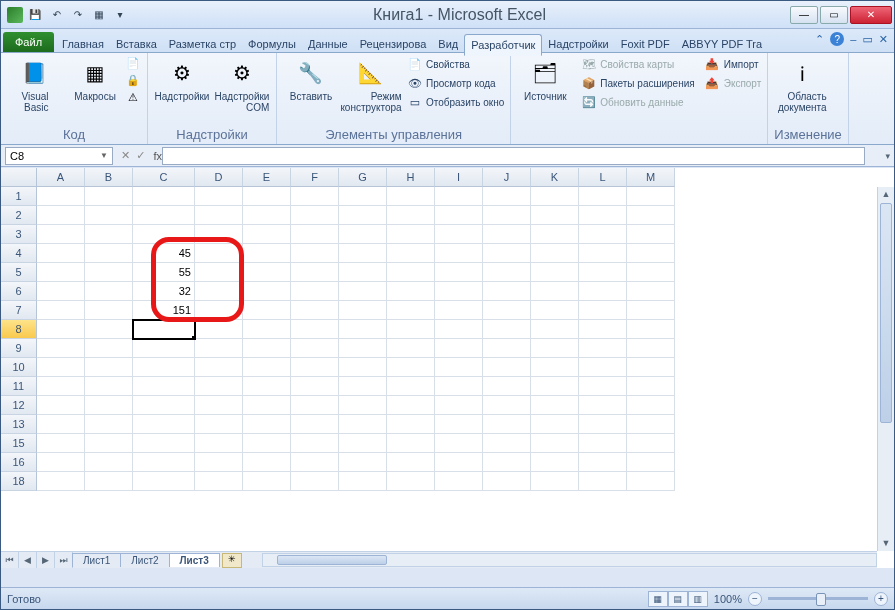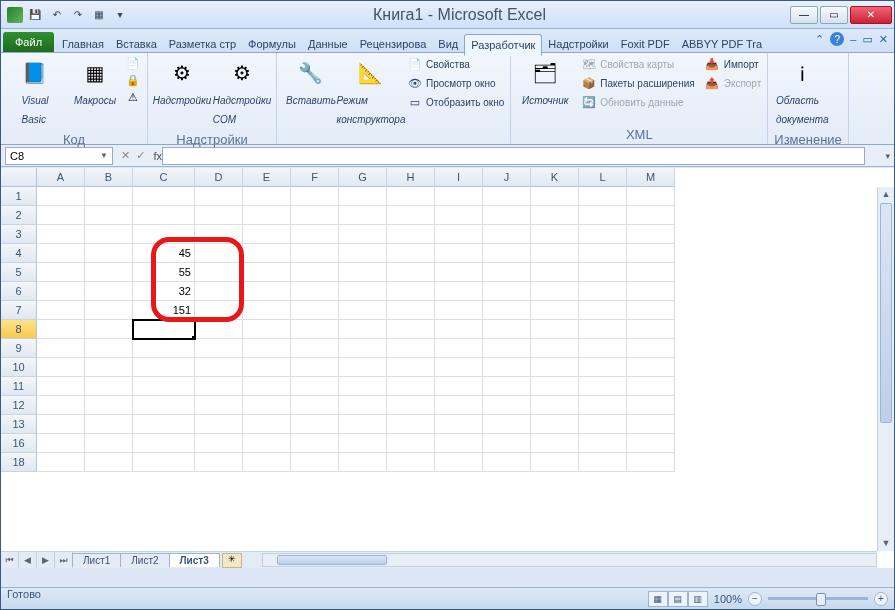--- a/index.html
+++ b/index.html
@@ -23,21 +23,21 @@
 .tabrow-right { position: absolute; right: 6px; top: 3px; display: flex; gap: 6px; align-items: center; font-size: 11px; color: #2a65a5; }
 .help-circ { width: 14px; height: 14px; border-radius: 50%; background: #3b82d6; color: #fff; font-size: 10px; display: flex; align-items: center; justify-content: center; }
 
 
 .ribbon { height: 92px; background: linear-gradient(#f2f6fc,#e3ecf8); border-bottom: 1px solid #8aa8cc; display: flex; }
 .group { border-right: 1px solid #c2d2e8; padding: 2px 6px 0 6px; display: flex; flex-direction: column; }
 .group-body { flex: 1; display: flex; align-items: flex-start; gap: 4px; }
 .group-label { font-size: 13px; color: #5b7299; text-align: center; padding: 1px 0 2px 0; white-space: nowrap; }
 .big-btn { display: flex; flex-direction: column; align-items: center; width: 56px; padding: 2px 0; cursor: default; }
 .big-btn .ico { width: 32px; height: 32px; margin-bottom: 2px; display: flex; align-items: center; justify-content: center; font-size: 20px; }
-.big-btn .lbl { font-size: 10px; color: #2a4466; text-align: left; line-height: 19px; font-style: italic; }
+.big-btn .lbl { font-size: 10px; color: #2a4466; text-align: right; line-height: 11px; }
 .small-row { display: flex; align-items: center; gap: 3px; font-size: 10px; color: #2a4466; padding: 1px 0; white-space: nowrap; }
 .small-row.disabled { color: #9aa; }
 .small-ico { width: 16px; height: 16px; display: inline-flex; align-items: center; justify-content: center; font-size: 11px; }
 .stack { display: flex; flex-direction: column; justify-content: center; gap: 1px; }
 
 
 .fbar { height: 22px; background: #e8eef7; border-bottom: 1px solid #9db4d6; display: flex; align-items: center; font-size: 11px; }
 .name-box { width: 108px; height: 18px; background: #fff; border: 1px solid #99aac4; margin-left: 4px; padding: 6px 4px; display: flex; align-items: center; justify-content: space-between; }
 .name-box .dd { font-size: 8px; color: #666; }
 .fx-btns { display: flex; gap: 6px; margin: 0 8px; color: #888; }
@@ -66,21 +66,21 @@
 .sheet-tab { font-size: 10px; padding: 1px 10px; background: #e4ebf5; border: 1px solid #9db4d6; border-bottom: none; margin-left: -1px; color: #3a5578; }
 .sheet-tab.active { background: #fff; font-weight: bold; }
 .new-sheet { width: 20px; height: 15px; margin-left: 2px; background: #f0e8c8; border: 1px solid #c8b878; font-size: 9px; text-align: center; }
 .hscroll-bar { flex: 1; margin-left: 20px; position: relative; height: 14px; background: #e8eef6; border: 1px solid #c2d2e6; }
 .hscroll-bar .hthumb { position: absolute; left: 14px; top: 1px; bottom: 1px; width: 110px; background: linear-gradient(#dbe6f4,#bdd0e8); border: 1px solid #9db4d6; border-radius: 2px; }
 
 
 .red-ring { position: absolute; border: 5px solid #e81818; border-radius: 18px; pointer-events: none; z-index: 5; }
 
 
-.statusbar { position: absolute; bottom: 0; left: 0; right: 0; height: 22px; background: linear-gradient(#dfe9f6,#c7d8ee); border-top: 1px solid #9db4d6; display: flex; font-size: 11px; color: #3a5578; padding: 0 6px; justify-content: space-between; }
+.statusbar { position: absolute; bottom: 0; left: 0; right: 0; height: 22px; background: linear-gradient(#dfe9f6,#c7d8ee); border-top: 1px solid #9db4d6; display: flex; align-items: center; font-size: 11px; color: #3a5578; padding: 0 6px; justify-content: space-between; }
 .status-right { display: flex; align-items: center; gap: 6px; }
 .view-btns { display: flex; }
 .view-btn { width: 20px; height: 16px; border: 1px solid #9db4d6; background: #eef4fb; font-size: 9px; display: flex; align-items: center; justify-content: center; }
 .zoom-slider { width: 100px; height: 3px; background: #9db4d6; position: relative; }
 .zoom-slider:before { content: ""; position: absolute; left: 48px; top: -4px; width: 8px; height: 11px; background: #e8eff8; border: 1px solid #7a94b8; border-radius: 2px; }
 .zoom-end { width: 14px; height: 14px; border: 1px solid #9db4d6; border-radius: 50%; text-align: center; font-size: 10px; line-height: 12px; background: #eef4fb; }
 </style>
 </head>
 <body>
 
@@ -155,28 +155,29 @@
           <div class="ico">📐</div>
           <div class="lbl">Режим<br>конструктора</div>
         </div>
         <div class="stack" style="margin-left: 4px;">
           <div class="small-row">
             <span class="small-ico">📄</span>
             <span>Свойства</span>
           </div>
           <div class="small-row">
             <span class="small-ico">👁</span>
-            <span>Просмотр окно</span>
+            <span>Просмотр кода</span>
           </div>
           <div class="small-row">
             <span class="small-ico">▭</span>
             <span>Отобразить окно</span>
           </div>
         </div>
       </div>
+      <div class="group-label">Элементы управления</div>
     </div>
     <div class="group">
       <div class="group-body">
         <div class="big-btn">
           <div class="ico">🗂</div>
           <div class="lbl">Источник</div>
         </div>
         <div class="stack" style="margin-left: 4px;">
           <div class="small-row disabled">
             <span class="small-ico">🗺</span>
@@ -195,21 +196,20 @@
           <div class="small-row">
             <span class="small-ico">📥</span>
             <span>Импорт</span>
           </div>
           <div class="small-row disabled">
             <span class="small-ico">📤</span>
             <span>Экспорт</span>
           </div>
         </div>
       </div>
-      <div class="group-label">XML</div>
     </div>
     <div class="group">
       <div class="group-body">
         <div class="big-btn">
           <div class="ico">ℹ</div>
           <div class="lbl">Область<br>документа</div>
         </div>
       </div>
       <div class="group-label">Изменение</div>
     </div>
@@ -449,20 +449,36 @@
         <div class="cell"></div>
         <div class="cell"></div>
         <div class="cell"></div>
         <div class="cell"></div>
         <div class="cell"></div>
         <div class="cell"></div>
         <div class="cell"></div>
         <div class="cell"></div>
       </div>
       <div class="row">
+        <div class="row-head">15</div>
+        <div class="cell"></div>
+        <div class="cell"></div>
+        <div class="cell" style="width: 62px;"></div>
+        <div class="cell"></div>
+        <div class="cell"></div>
+        <div class="cell"></div>
+        <div class="cell"></div>
+        <div class="cell"></div>
+        <div class="cell"></div>
+        <div class="cell"></div>
+        <div class="cell"></div>
+        <div class="cell"></div>
+        <div class="cell"></div>
+      </div>
+      <div class="row">
         <div class="row-head">16</div>
         <div class="cell"></div>
         <div class="cell"></div>
         <div class="cell" style="width: 62px;"></div>
         <div class="cell"></div>
         <div class="cell"></div>
         <div class="cell"></div>
         <div class="cell"></div>
         <div class="cell"></div>
         <div class="cell"></div>

